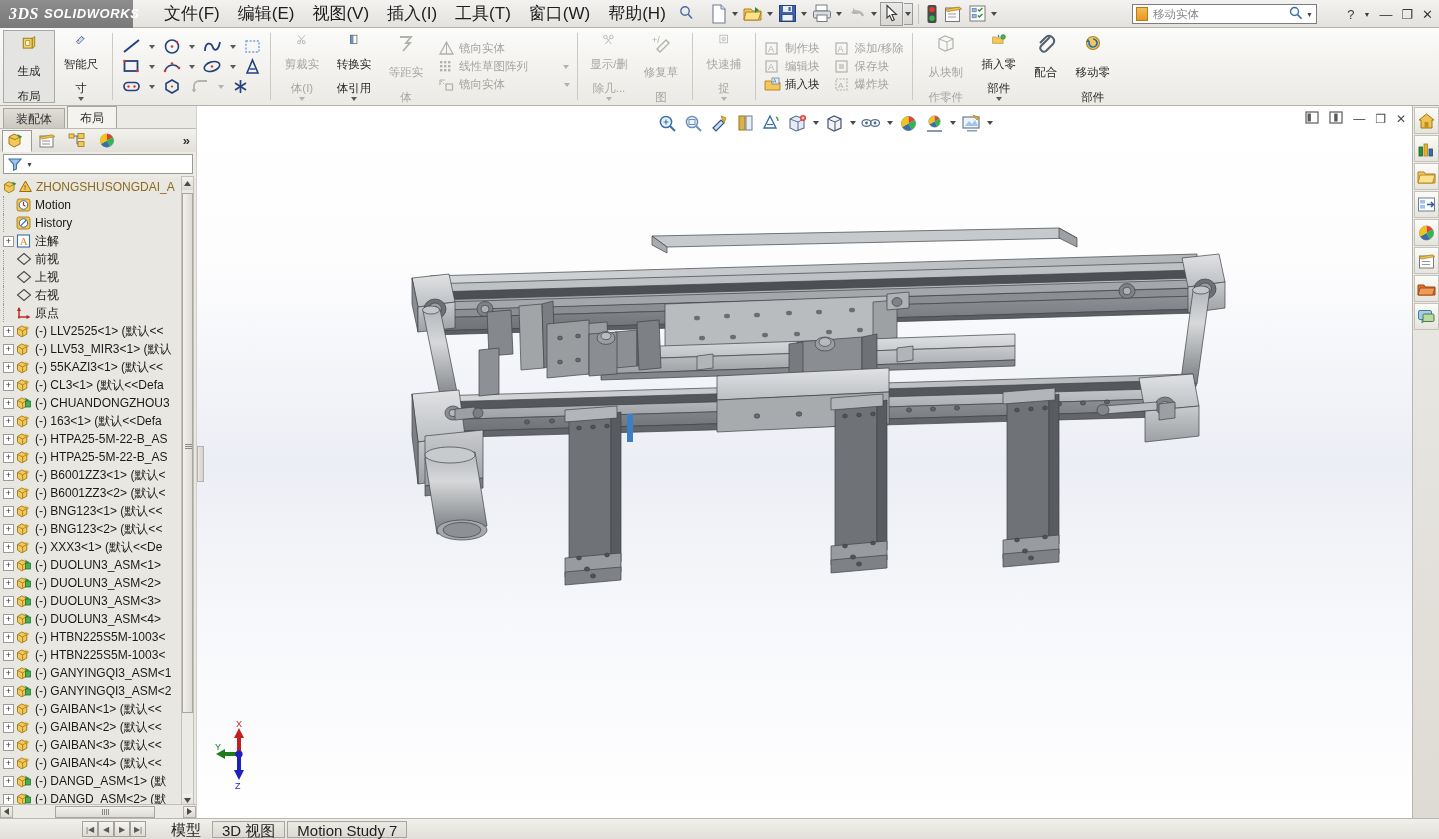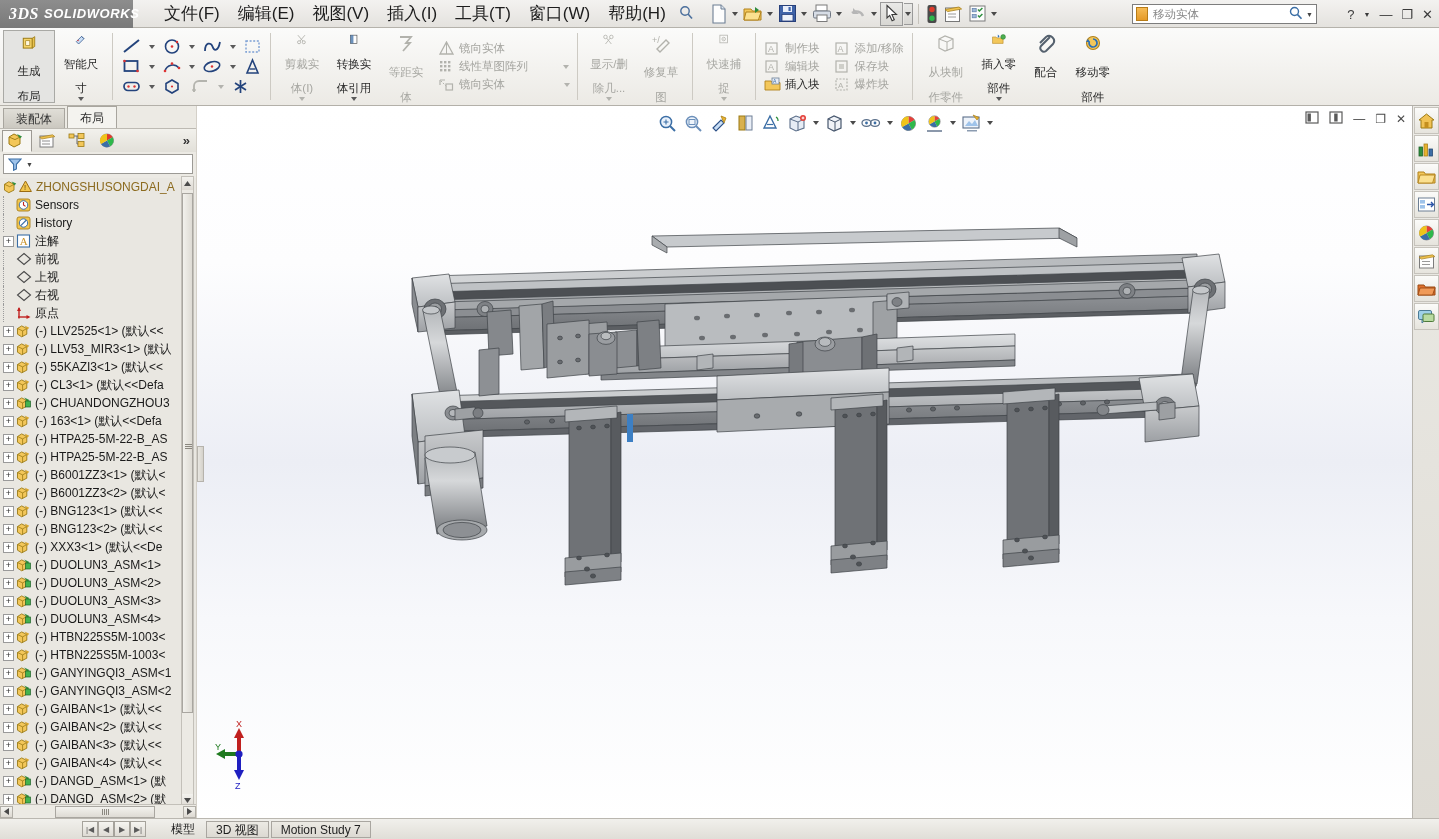--- a/index.html
+++ b/index.html
@@ -141,21 +141,21 @@
   
   .triad { position:absolute; left:18px; bottom:28px; width:60px; height:70px;}
 
   
   .botbar { position:absolute; left:0; bottom:0; width:1439px; height:21px;
             background:linear-gradient(#f1f0ec,#e0ded7); border-top:1px solid #bab7b0;
             display:flex; align-items:center; }
   .navarrows { display:flex; margin-left:82px; gap:0; }
   .navarrows div { width:16px; height:16px; border:1px solid #a5a29b; background:linear-gradient(#f5f4f0,#dedbd4);
                    display:flex;align-items:center;justify-content:center; font-size:8px; color:#5a5a5a;}
-  .btab { height:17px; line-height:17px; padding:0 9px; font-size:12px; color:#1f1f1f; cursor:default;
+  .btab { height:17px; line-height:17px; padding:0 9px; font-size:15px; color:#1f1f1f; cursor:default;
           border:1px solid #a9a6a0; background:linear-gradient(#eceae4,#dcd9d2); margin-right:2px;}
   .btab.plain { border:none; background:none; }
 </style>
 </head>
 <body>
 
 <div id="app">
 
   <div class="titlebar">
     <div class="sw-logo">
@@ -664,21 +664,21 @@
           <span class="tlabel root">ZHONGSHUSONGDAI_A</span>
         </div>
         <div class="trow">
           <div class="guide"></div>
           <div style="width: 4px; flex: 0 0 auto;"></div>
           <span class="tico"><svg width="16" height="14" viewBox="0 0 16 14">
               <rect x="1" y="1" width="13" height="12" rx="2" fill="#f2c64f" stroke="#a8801c" stroke-width=".9"></rect>
               <circle cx="7.5" cy="7" r="4.3" fill="#fff" stroke="#3b6ea5" stroke-width="1"></circle>
               <path d="M7.5 4v3l2 1.4" stroke="#c0201f" stroke-width="1.1" fill="none"></path>
             </svg></span>
-          <span class="tlabel">Sensors</span>
+          <span class="tlabel">Motion</span>
         </div>
         <div class="trow">
           <div class="guide"></div>
           <div style="width: 4px; flex: 0 0 auto;"></div>
           <span class="tico"><svg width="16" height="14" viewBox="0 0 16 14">
               <rect x="1" y="1" width="13" height="12" rx="2" fill="#f2c64f" stroke="#a8801c" stroke-width=".9"></rect>
               <circle cx="7.5" cy="7" r="4.2" fill="#fff" stroke="#3b6ea5" stroke-width="1"></circle>
               <path d="M4.8 9.6L10.4 4" stroke="#3b6ea5" stroke-width="1.2"></path>
             </svg></span>
           <span class="tlabel">History</span>

